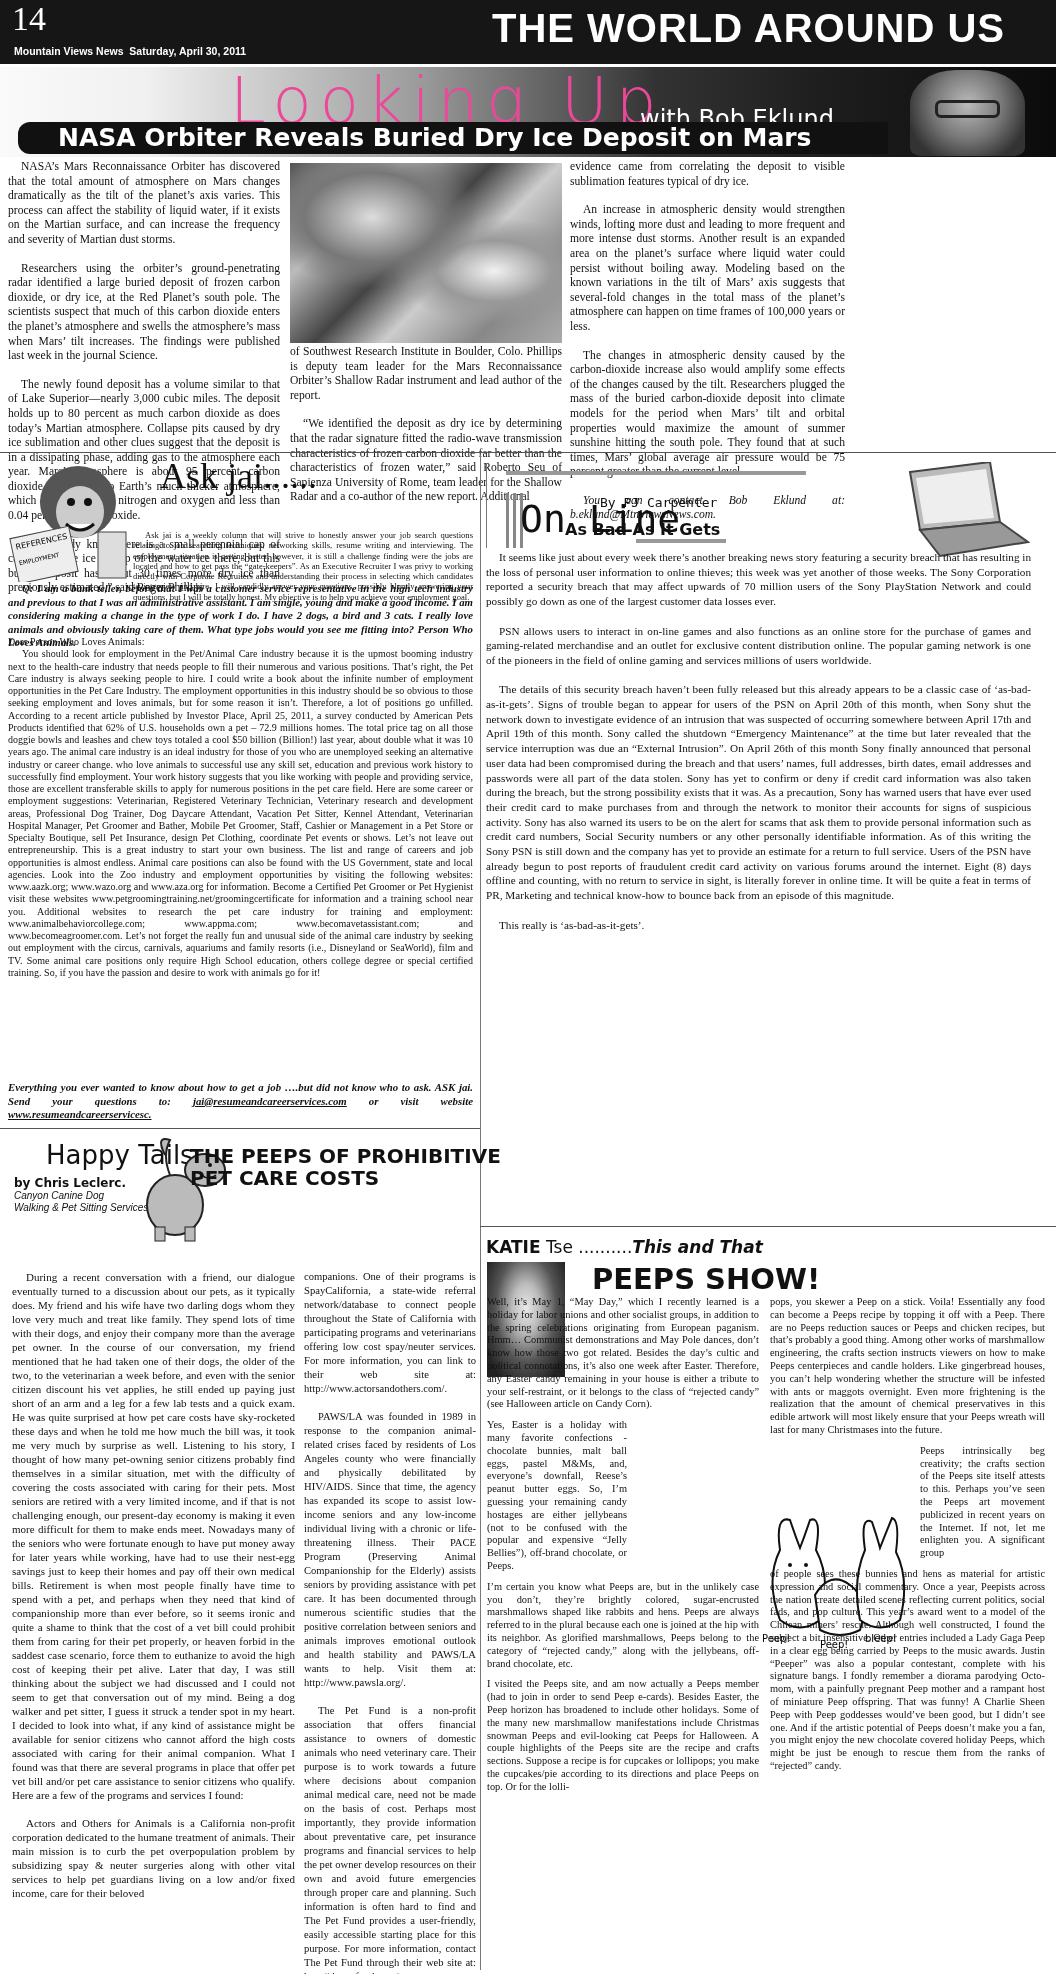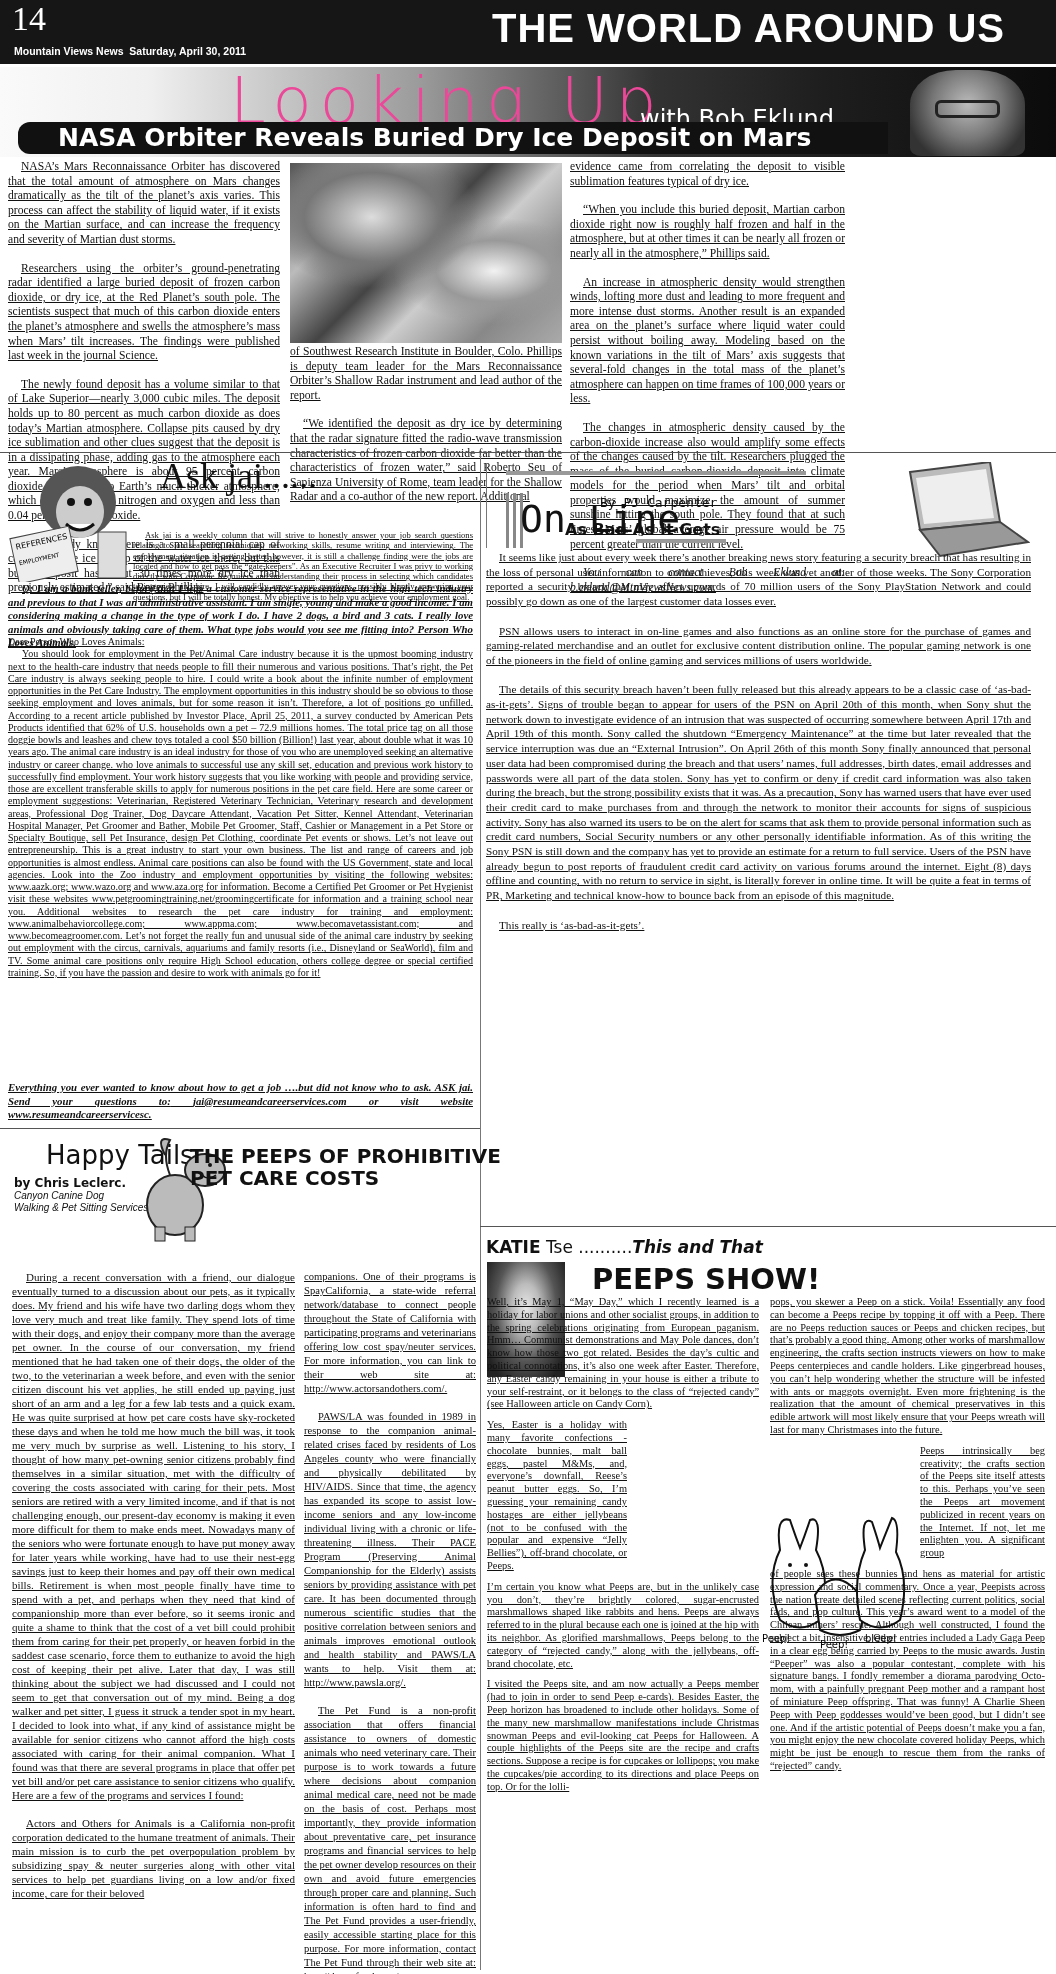--- a/index.html
+++ b/index.html
@@ -1,19 +1,19 @@
 <!DOCTYPE html>
 <html><head>
 <meta charset="utf-8">
 <style>
   * { box-sizing: border-box; margin: 0; padding: 0; }
   html, body { width: 1056px; height: 1974px; background: #fff; overflow: hidden; }
   body { font-family: "Liberation Serif", "DejaVu Serif", serif; color: #111; position: relative; }
   .abs { position: absolute; }
-  p { text-align: justify; text-decoration: underline; }
+  p { text-align: justify; }
 
   
   .masthead { left: 0; top: 0; width: 1056px; height: 64px; background: #161616; }
   .page-num { left: 12px; top: 0; color: #fff; font-size: 34px; font-family: "Liberation Serif", serif; }
   .pub-line { left: 14px; top: 45px; color: #fff; font-size: 10.5px; font-weight: bold; font-family: "Liberation Sans", sans-serif; }
   .section-title { left: 305px; top: 6px; width: 700px; color: #fff; font-size: 40px; font-weight: bold; font-family: "Liberation Sans", sans-serif; letter-spacing: 1px; text-align: right; }
 
   
   .banner { left: 0; top: 67px; width: 1056px; height: 90px; background: linear-gradient(90deg, #fafafa 0%, #f0f0f0 14%, #9a9a9a 40%, #333 62%, #1e1e1e 78%, #0b0b0b 100%); }
   .banner-by { left: 640px; top: 105px; font-size: 24px; color: #fff; font-family: "DejaVu Sans", sans-serif; }
@@ -93,21 +93,20 @@
   <p>The newly found deposit has a volume similar to that of Lake Superior—nearly 3,000 cubic miles. The deposit holds up to 80 percent as much carbon dioxide as does today’s Martian atmosphere. Collapse pits caused by dry ice sublimation and other clues suggest that the deposit is in a dissipating phase, adding gas to the atmosphere each year. Mars’ atmosphere is about 95 percent carbon dioxide, in contrast to Earth’s much thicker atmosphere, which contains mainly nitrogen and oxygen and less than 0.04 percent carbon dioxide.</p>
   <p>“We already knew there is a small perennial cap of carbon-dioxide ice on top of the water ice there, but this buried deposit has about 30 times more dry ice than previously estimated,” said Roger Phillips</p>
 </div>
 <div class="abs mars-img"></div>
 <div class="abs col-text" style="left:290px;top:345px;width:272px;">
   <p style="text-indent:0">of Southwest Research Institute in Boulder, Colo. Phillips is deputy team leader for the Mars Reconnaissance Orbiter’s Shallow Radar instrument and lead author of the report.</p>
   <p>“We identified the deposit as dry ice by determining that the radar signature fitted the radio-wave transmission characteristics of frozen carbon dioxide far better than the characteristics of frozen water,” said Roberto Seu of Sapienza University of Rome, team leader for the Shallow Radar and a co-author of the new report. Additional</p>
 </div>
 <div class="abs col-text" style="left:570px;top:160px;width:275px;">
   <p style="text-indent:0">evidence came from correlating the deposit to visible sublimation features typical of dry ice.</p>
-  <p>“When you include this buried deposit, Martian carbon dioxide right now is roughly half frozen and half in the atmosphere, but at other times it can be nearly all frozen or nearly all in the atmosphere,” Phillips said.</p>
   <p>An increase in atmospheric density would strengthen winds, lofting more dust and leading to more frequent and more intense dust storms. Another result is an expanded area on the planet’s surface where liquid water could persist without boiling away. Modeling based on the known variations in the tilt of Mars’ axis suggests that several-fold changes in the total mass of the planet’s atmosphere can happen on time frames of 100,000 years or less.</p>
   <p>The changes in atmospheric density caused by the carbon-dioxide increase also would amplify some effects of the changes caused by the tilt. Researchers plugged the mass of the buried carbon-dioxide deposit into climate models for the period when Mars’ tilt and orbital properties would maximize the amount of summer sunshine hitting the south pole. They found that at such times, Mars’ global average air pressure would be 75 percent greater than the current level.</p>
   <p style="font-style:italic">You can contact Bob Eklund at: b.eklund@MtnViewsNews.com.</p>
 </div>
 
 <div class="abs rule-h" style="left:0;top:452px;width:1056px;"></div>
 <div class="abs rule-v" style="left:480px;top:455px;height:1515px;"></div>
 
 <svg class="abs askjai-illus" viewBox="0 0 120 120">
   <ellipse cx="70" cy="40" rx="38" ry="36" fill="#555"></ellipse>

